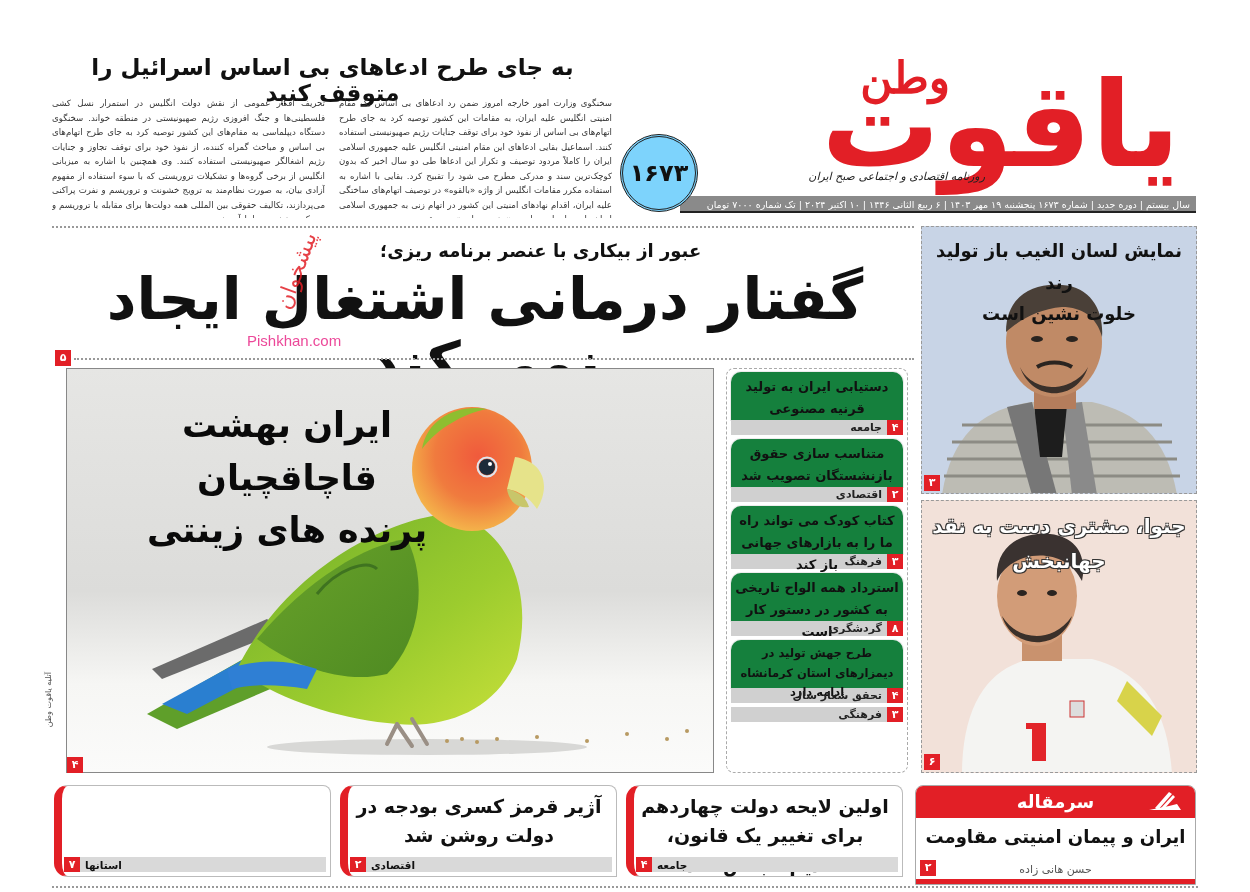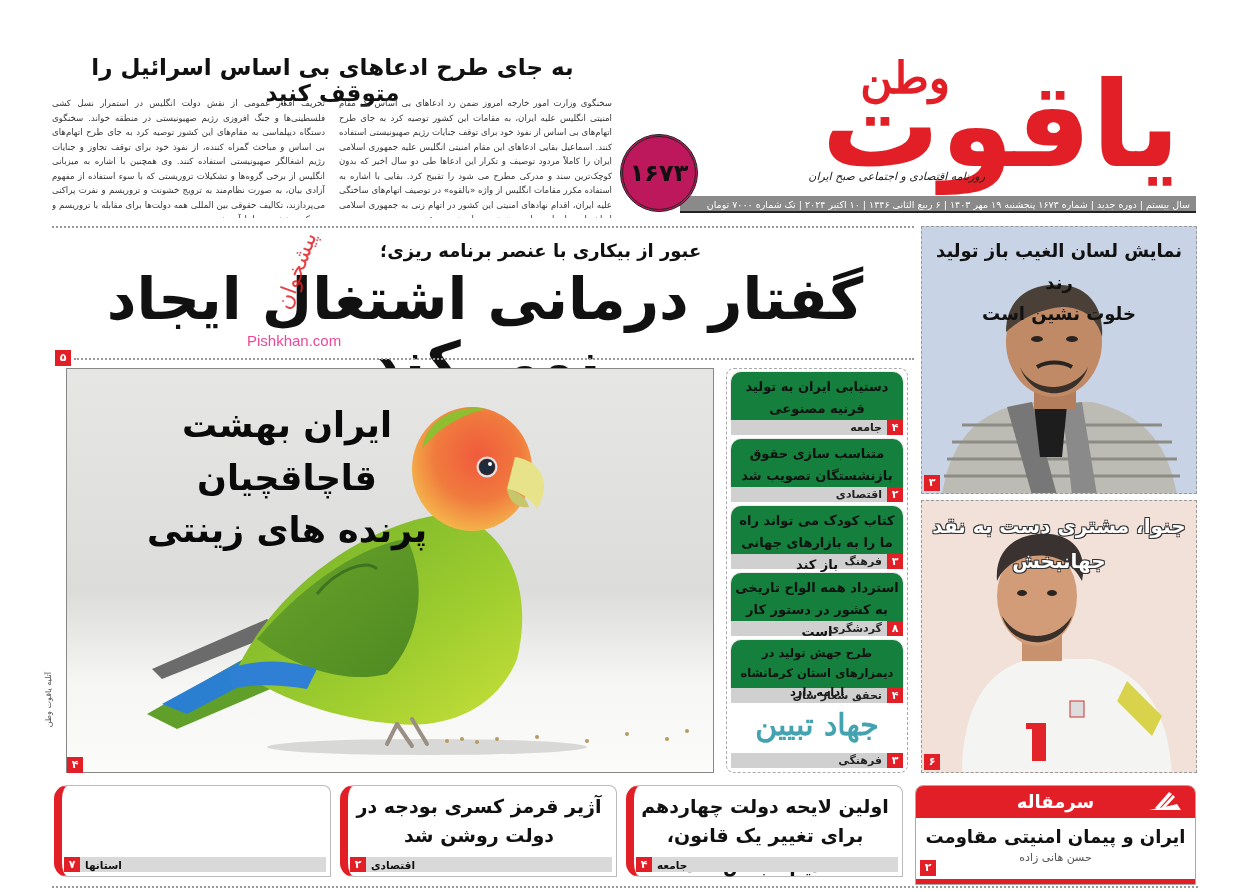--- a/index.html
+++ b/index.html
@@ -6,21 +6,21 @@
   html, body { width: 1250px; height: 892px; background: #ffffff; overflow: hidden; }
   body { font-family: "DejaVu Sans", sans-serif; color: #111; position: relative; }
   .abs { position: absolute; }
   .logo-wrap { left: 720px; top: 48px; width: 480px; height: 150px; text-align: right; }
   .logo-main { position: absolute; right: 20px; top: 18px; font-family: "DejaVu Sans", sans-serif; font-weight: 900; font-size: 118px; line-height: 1; color: #e21f26; letter-spacing: -4px; direction: rtl; }
   .logo-watan { position: absolute; right: 250px; top: 4px; font-size: 44px; font-weight: bold; color: #e21f26; font-family: "DejaVu Serif", serif; direction: rtl; }
   .logo-tagline { position: absolute; right: 215px; top: 122px; font-size: 11px; font-style: italic; color: #222; direction: rtl; font-family: "DejaVu Serif", serif; }
 
   .infobar { left: 680px; top: 196px; width: 516px; height: 17px; background: #8a8a8a; border-bottom: 2px solid #222; color: #fff; font-size: 9.5px; line-height: 17px; padding: 0 6px; direction: rtl; white-space: nowrap; overflow: hidden; }
 
-  .issue-seal { left: 620px; top: 134px; width: 78px; height: 78px; border-radius: 50%; border: 3px double #222; background: #be185d; display: flex; align-items: center; justify-content: center; font-size: 24px; font-weight: bold; color: #111; letter-spacing: 1px; }
+  .issue-seal { left: 620px; top: 134px; width: 78px; height: 78px; border-radius: 50%; border: 3px double #222; background: #7dd3fc; display: flex; align-items: center; justify-content: center; font-size: 24px; font-weight: bold; color: #111; letter-spacing: 1px; }
 
   
   .top-headline { left: 55px; top: 54px; width: 555px; text-align: center; font-size: 23px; font-weight: 900; direction: rtl; letter-spacing: -0.5px; }
   .top-cols { left: 52px; top: 96px; width: 560px; height: 122px; display: flex; flex-direction: row-reverse; gap: 14px; }
   .top-col { flex: 1; font-size: 8.6px; line-height: 14.5px; color: #333; direction: rtl; text-align: justify; overflow: hidden; }
 
   .dotline { height: 0; border-top: 2px dotted #999; }
 
   
   .kicker { left: 380px; top: 240px; width: 520px; text-align: left; font-size: 18px; font-weight: bold; direction: rtl; }
@@ -55,21 +55,21 @@
   
   .bottom-card { top: 785px; width: 277px; height: 92px; border: 1px solid #bbb; border-left: 8px solid #e21f26; border-radius: 14px 8px 0 14px; background: #fff; }
   .bottom-card .btitle { position: absolute; left: 4px; right: 10px; top: 6px; text-align: center; font-size: 19px; font-weight: 900; line-height: 1.55; direction: rtl; letter-spacing: -0.5px; }
   .bottom-card .bfoot { position: absolute; left: 2px; right: 4px; bottom: 4px; height: 15px; background: #d9d9d9; display: flex; direction: ltr; align-items: center; font-size: 10.5px; font-weight: bold; }
   .bottom-card .bfoot .page-badge { height: 15px; line-height: 15px; }
   .bottom-card .bfoot .sec { padding-left: 5px; direction: rtl; }
 
   .editorial { left: 915px; top: 785px; width: 281px; height: 100px; border: 1px solid #aaa; border-radius: 8px 8px 0 0; background: #fff; overflow: hidden; }
   .ed-head { height: 32px; background: #e21f26; color: #fff; font-size: 18px; font-weight: 900; text-align: center; line-height: 32px; direction: rtl; position: relative; }
   .ed-title { text-align: center; font-size: 18px; font-weight: 900; margin-top: 8px; direction: rtl; letter-spacing: -0.5px; }
-  .ed-author { text-align: center; font-size: 11px; color: #555; margin-top: 4px; direction: rtl; }
+  .ed-author { text-align: center; font-size: 11px; color: #555; margin-top: 16px; direction: rtl; }
   .ed-bottom { position: absolute; left: 0; right: 0; bottom: 0; height: 5px; background: #e21f26; }
 </style>
 </head>
 <body>
 
 <div class="abs logo-wrap">
   <div class="logo-watan">وطن</div>
   <div class="logo-main">یاقوت</div>
   <div class="logo-tagline">روزنامه اقتصادی و اجتماعی صبح ایران</div>
 </div>
@@ -186,21 +186,20 @@
     </div>
   </div>
   <div class="brief" style="top:271px;">
     <div class="brief-card small" style="height:48px;">طرح جهش تولید در دیمزارهای استان کرمانشاه ادامه دارد</div>
     <div class="brief-foot">
       <span class="page-badge">۴</span>
       <span class="sec">تحقق شعار سال</span>
     </div>
   </div>
   <div class="brief" style="top:338px;">
-    <div class="jahad" style="height:46px;">جهاد تبیین</div>
     <div class="brief-foot">
       <span class="page-badge">۳</span>
       <span class="sec">فرهنگی</span>
     </div>
   </div>
 </div>
 
 <div class="abs right-box box1">
   <svg width="276" height="268" viewBox="0 0 276 268" style="position:absolute;left:0;top:0;">
 

